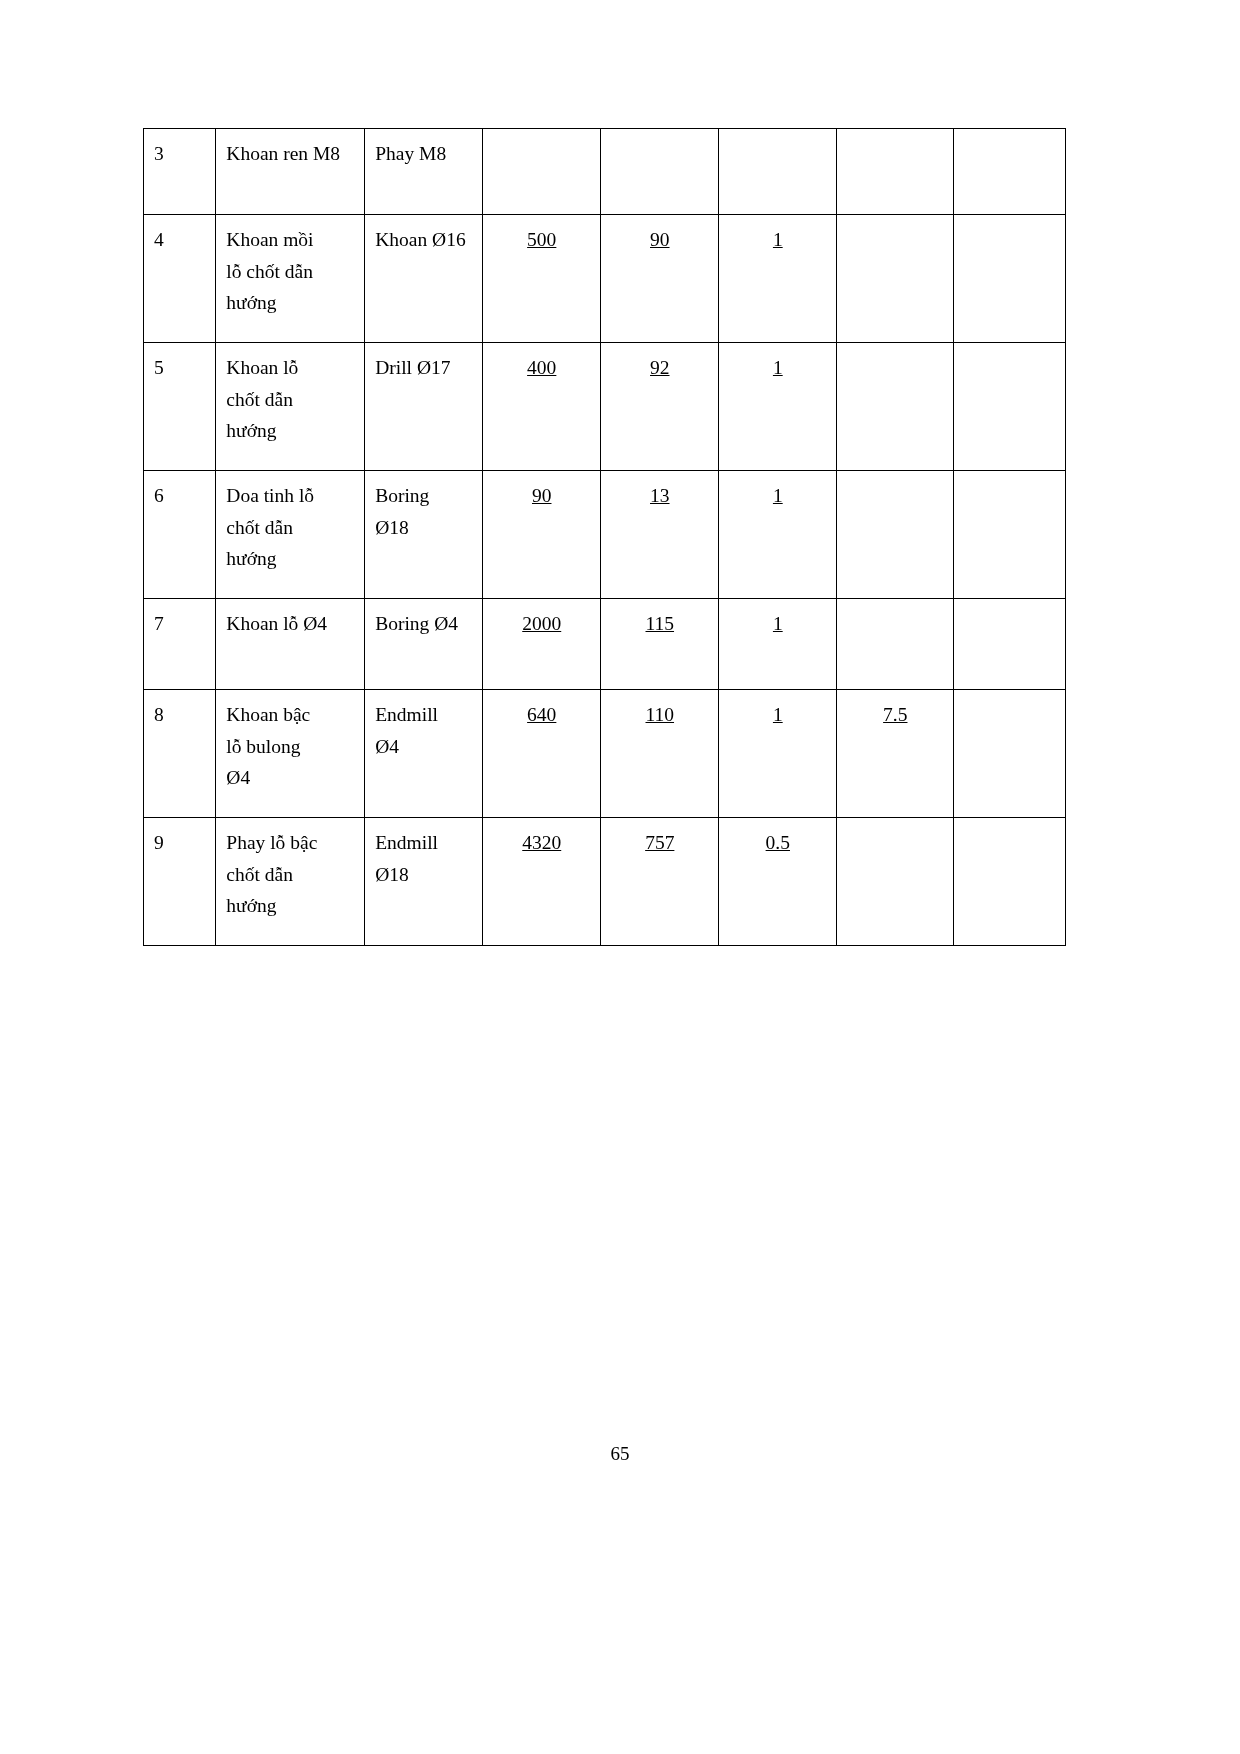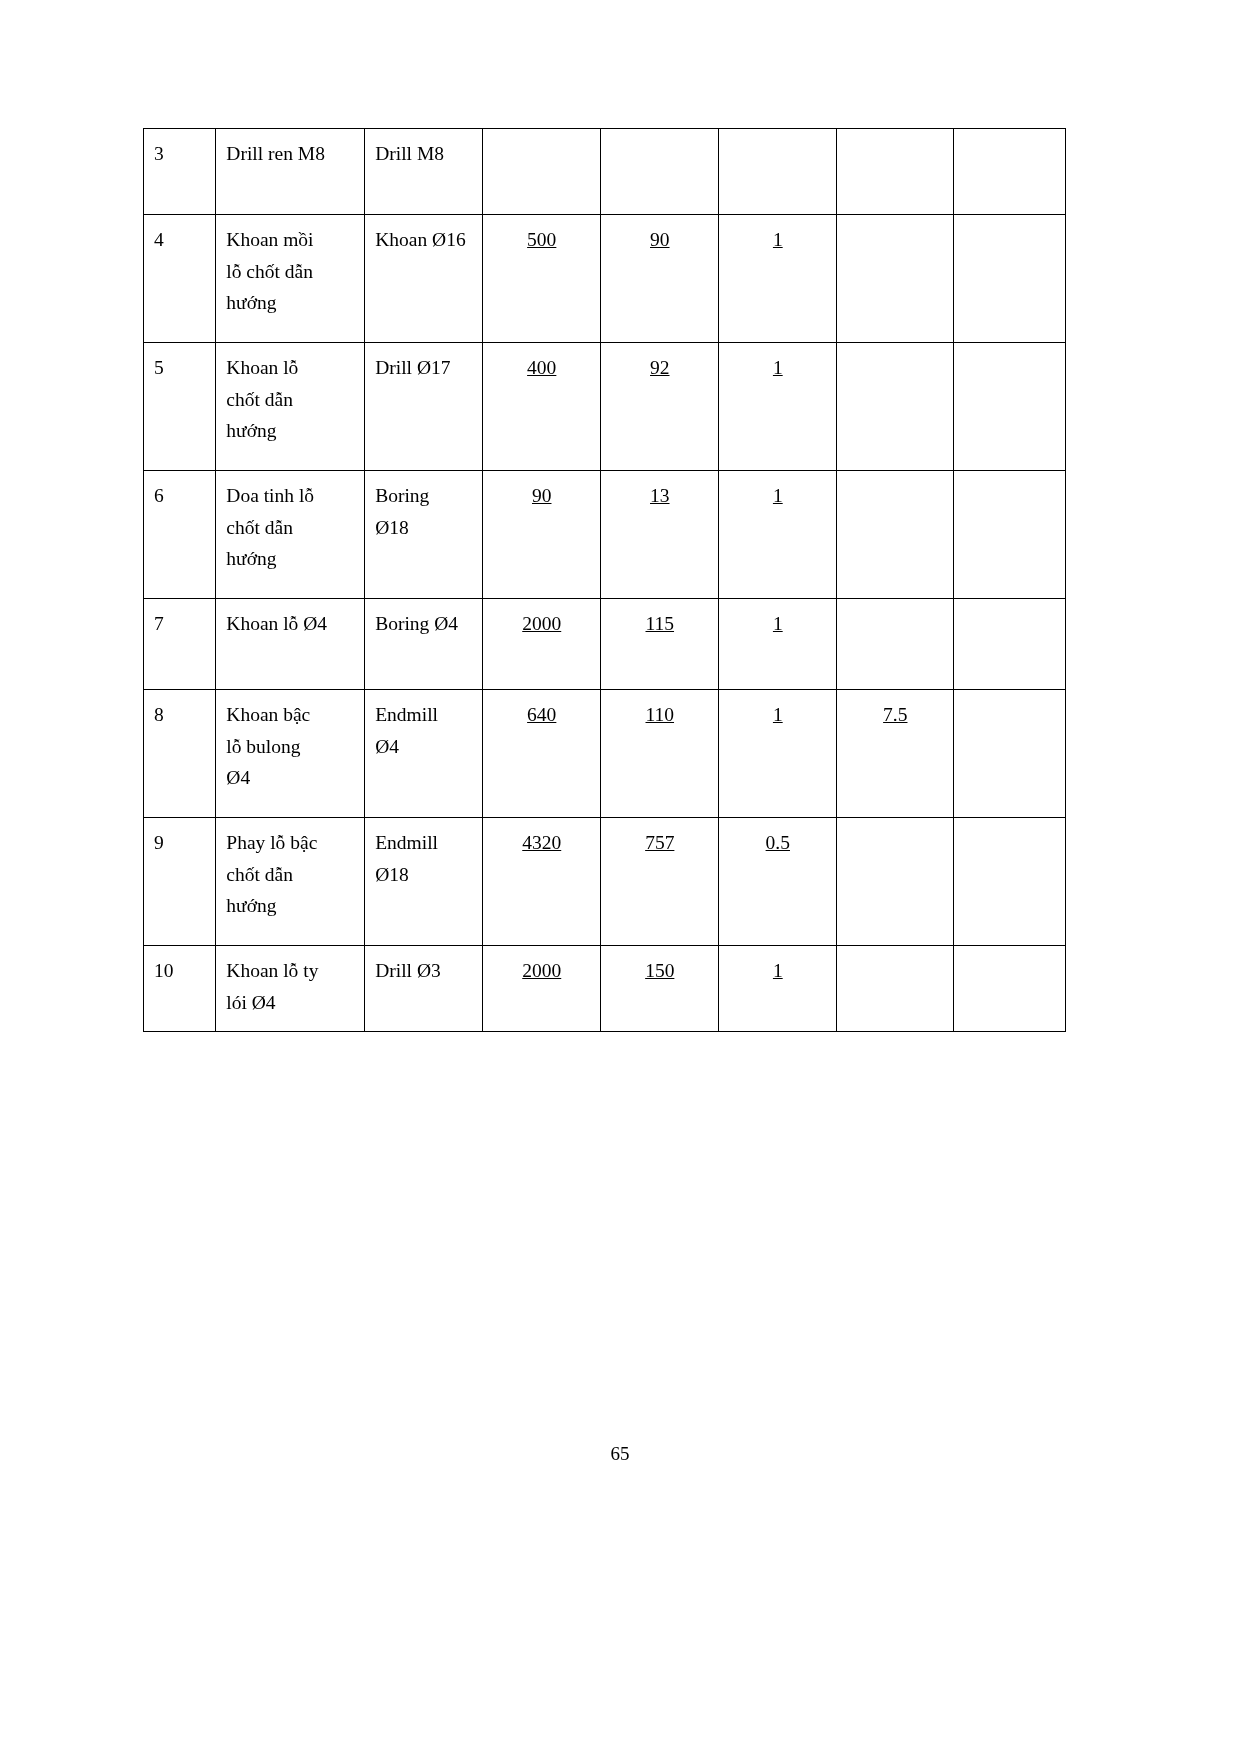--- a/index.html
+++ b/index.html
@@ -94,22 +94,22 @@
           <col class="c2">
           <col class="c3">
         <col class="c4">
           <col class="c5">
           <col class="c6">
           <col class="c7">
       </colgroup>
       <tbody>
         <tr class="r-tall-1">
           <td><span class="cellwrap">3</span></td>
-          <td><span class="cellwrap">Drill ren M8</span></td>
-          <td><span class="cellwrap">Drill M8</span></td>
+          <td><span class="cellwrap">Khoan ren M8</span></td>
+          <td><span class="cellwrap">Phay M8</span></td>
           <td class="cen"><span class="cellwrap"></span></td>
           <td class="cen"><span class="cellwrap"></span></td>
           <td class="cen"><span class="cellwrap"></span></td>
           <td class="cen"><span class="cellwrap"></span></td>
           <td class="cen"><span class="cellwrap"></span></td>
         </tr>
         <tr class="r-tall-2">
           <td><span class="cellwrap">4</span></td>
           <td><span class="cellwrap">Khoan mồi
 lỗ chốt dẫn
@@ -175,30 +175,19 @@
 chốt dẫn
 hướng</span></td>
           <td><span class="cellwrap">Endmill
 Ø18</span></td>
           <td class="cen"><span class="cellwrap">4320</span></td>
           <td class="cen"><span class="cellwrap">757</span></td>
           <td class="cen"><span class="cellwrap">0.5</span></td>
           <td class="cen"><span class="cellwrap"></span></td>
           <td class="cen"><span class="cellwrap"></span></td>
         </tr>
-        <tr class="r-tall-8">
-          <td><span class="cellwrap">10</span></td>
-          <td><span class="cellwrap">Khoan lỗ ty
-lói Ø4</span></td>
-          <td><span class="cellwrap">Drill Ø3</span></td>
-          <td class="cen"><span class="cellwrap">2000</span></td>
-          <td class="cen"><span class="cellwrap">150</span></td>
-          <td class="cen"><span class="cellwrap">1</span></td>
-          <td class="cen"><span class="cellwrap"></span></td>
-          <td class="cen"><span class="cellwrap"></span></td>
-        </tr>
       </tbody>
     </table>
   </div>
 
   <div class="page-number">65</div>
 
 </div>
 
 </body></html>

